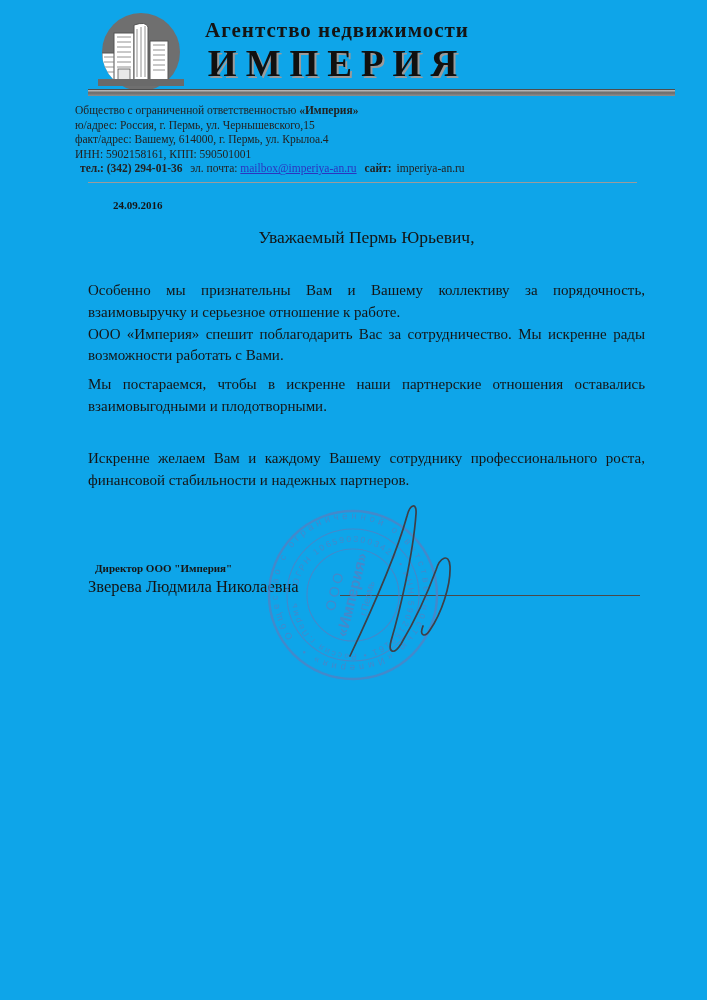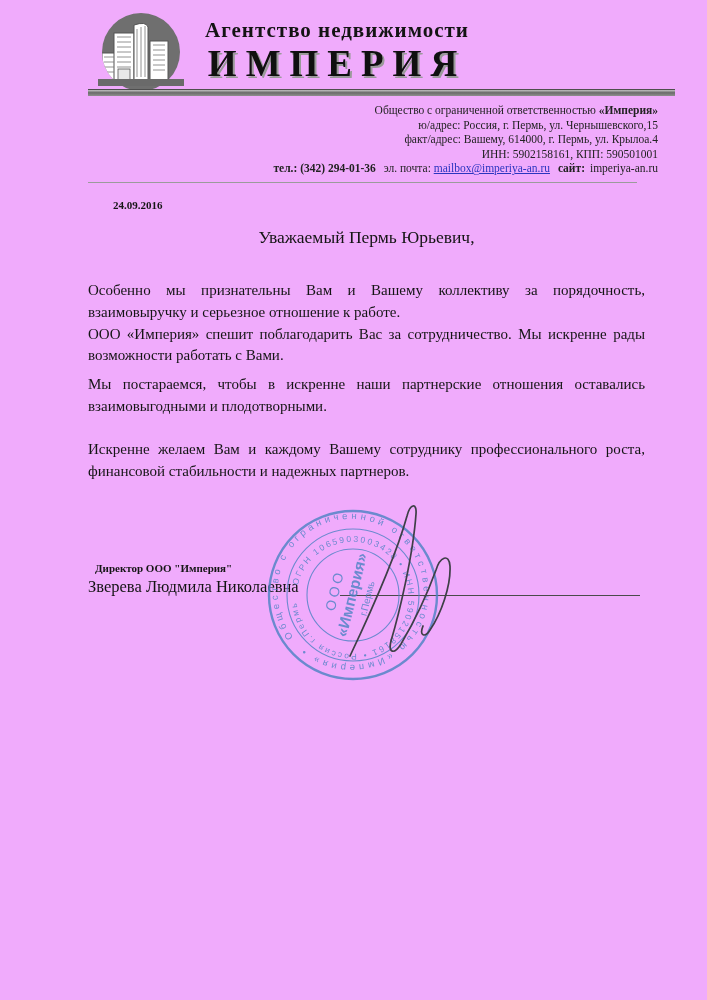--- a/index.html
+++ b/index.html
@@ -1,17 +1,17 @@
 <!DOCTYPE html>
 <html><head>
 <meta charset="utf-8">
 <style>
   html,body{margin:0;padding:0;background:#ffffff;}
   .page{
-    position:relative;width:707px;height:1000px;background:#f0abfc;
+    position:relative;width:707px;height:1000px;background:#0ea5e9;
     font-family:"Liberation Serif","DejaVu Serif",serif;color:#1c1c1c;
     overflow:hidden;
   }
   
   .logo{position:absolute;left:94px;top:13px;width:94px;height:78px;}
   .agency-line{
     position:absolute;left:183px;top:18px;width:308px;text-align:center;
     font-size:21px;font-weight:bold;letter-spacing:1px;color:#141414;
   }
   .brand{
@@ -19,42 +19,42 @@
     font-size:37px;font-weight:bold;letter-spacing:9px;color:#101010;
     text-shadow:2px 2px 0 #9a9a9a;white-space:nowrap;
   }
   .header-bar{
     position:absolute;left:88px;top:89px;width:587px;height:6px;
     background:linear-gradient(180deg,#c2c2c2 0%,#6a6a6a 45%,#8f8f8f 100%);
     border-top:1px solid #4e4e4e;
   }
   
   .req{
-    position:absolute;left:75px;top:103px;width:583px;text-align:right;
+    position:absolute;left:75px;top:103px;width:583px;text-align:left;
     font-size:11.5px;line-height:14.6px;color:#222;
   }
   .req b{font-weight:bold;}
   .req .seg{margin:0 5px;font-weight:bold;}
   a.email{color:#2b35c0;text-decoration:underline;cursor:pointer;}
   .divider{
     position:absolute;left:88px;top:182px;width:549px;height:1px;background:#9b9b9b;
   }
   
   .date{position:absolute;left:75px;top:199px;font-size:11px;font-weight:bold;color:#161616;margin-left:38px;}
   .salutation{
     position:absolute;left:88px;top:227px;width:557px;text-align:center;
     font-size:17.5px;color:#141414;
   }
   .body-text{
     position:absolute;left:88px;top:280px;width:557px;
     font-size:15px;line-height:21.8px;text-align:justify;color:#151515;
   }
   .body-text p{margin:0;}
   .body-text p.gap-sm{margin-top:7px;}
-  .body-text p.gap-lg{margin-top:21px;}
+  .body-text p.gap-lg{margin-top:30px;}
   
   .sig-title{position:absolute;left:95px;top:562px;font-size:11px;font-weight:bold;color:#161616;}
   .sig-name{position:absolute;left:88px;top:577px;font-size:16.5px;color:#141414;}
   .sig-line{position:absolute;left:340px;top:595px;width:300px;height:1px;background:#4a4a4a;}
   .stamp{position:absolute;left:265px;top:507px;width:176px;height:176px;opacity:.82;}
   .stamp text{font-family:"Liberation Sans","DejaVu Sans",sans-serif;}
   .sign-layer{position:absolute;left:0;top:0;width:707px;height:1000px;pointer-events:none;}
 </style>
 </head>
 <body>

